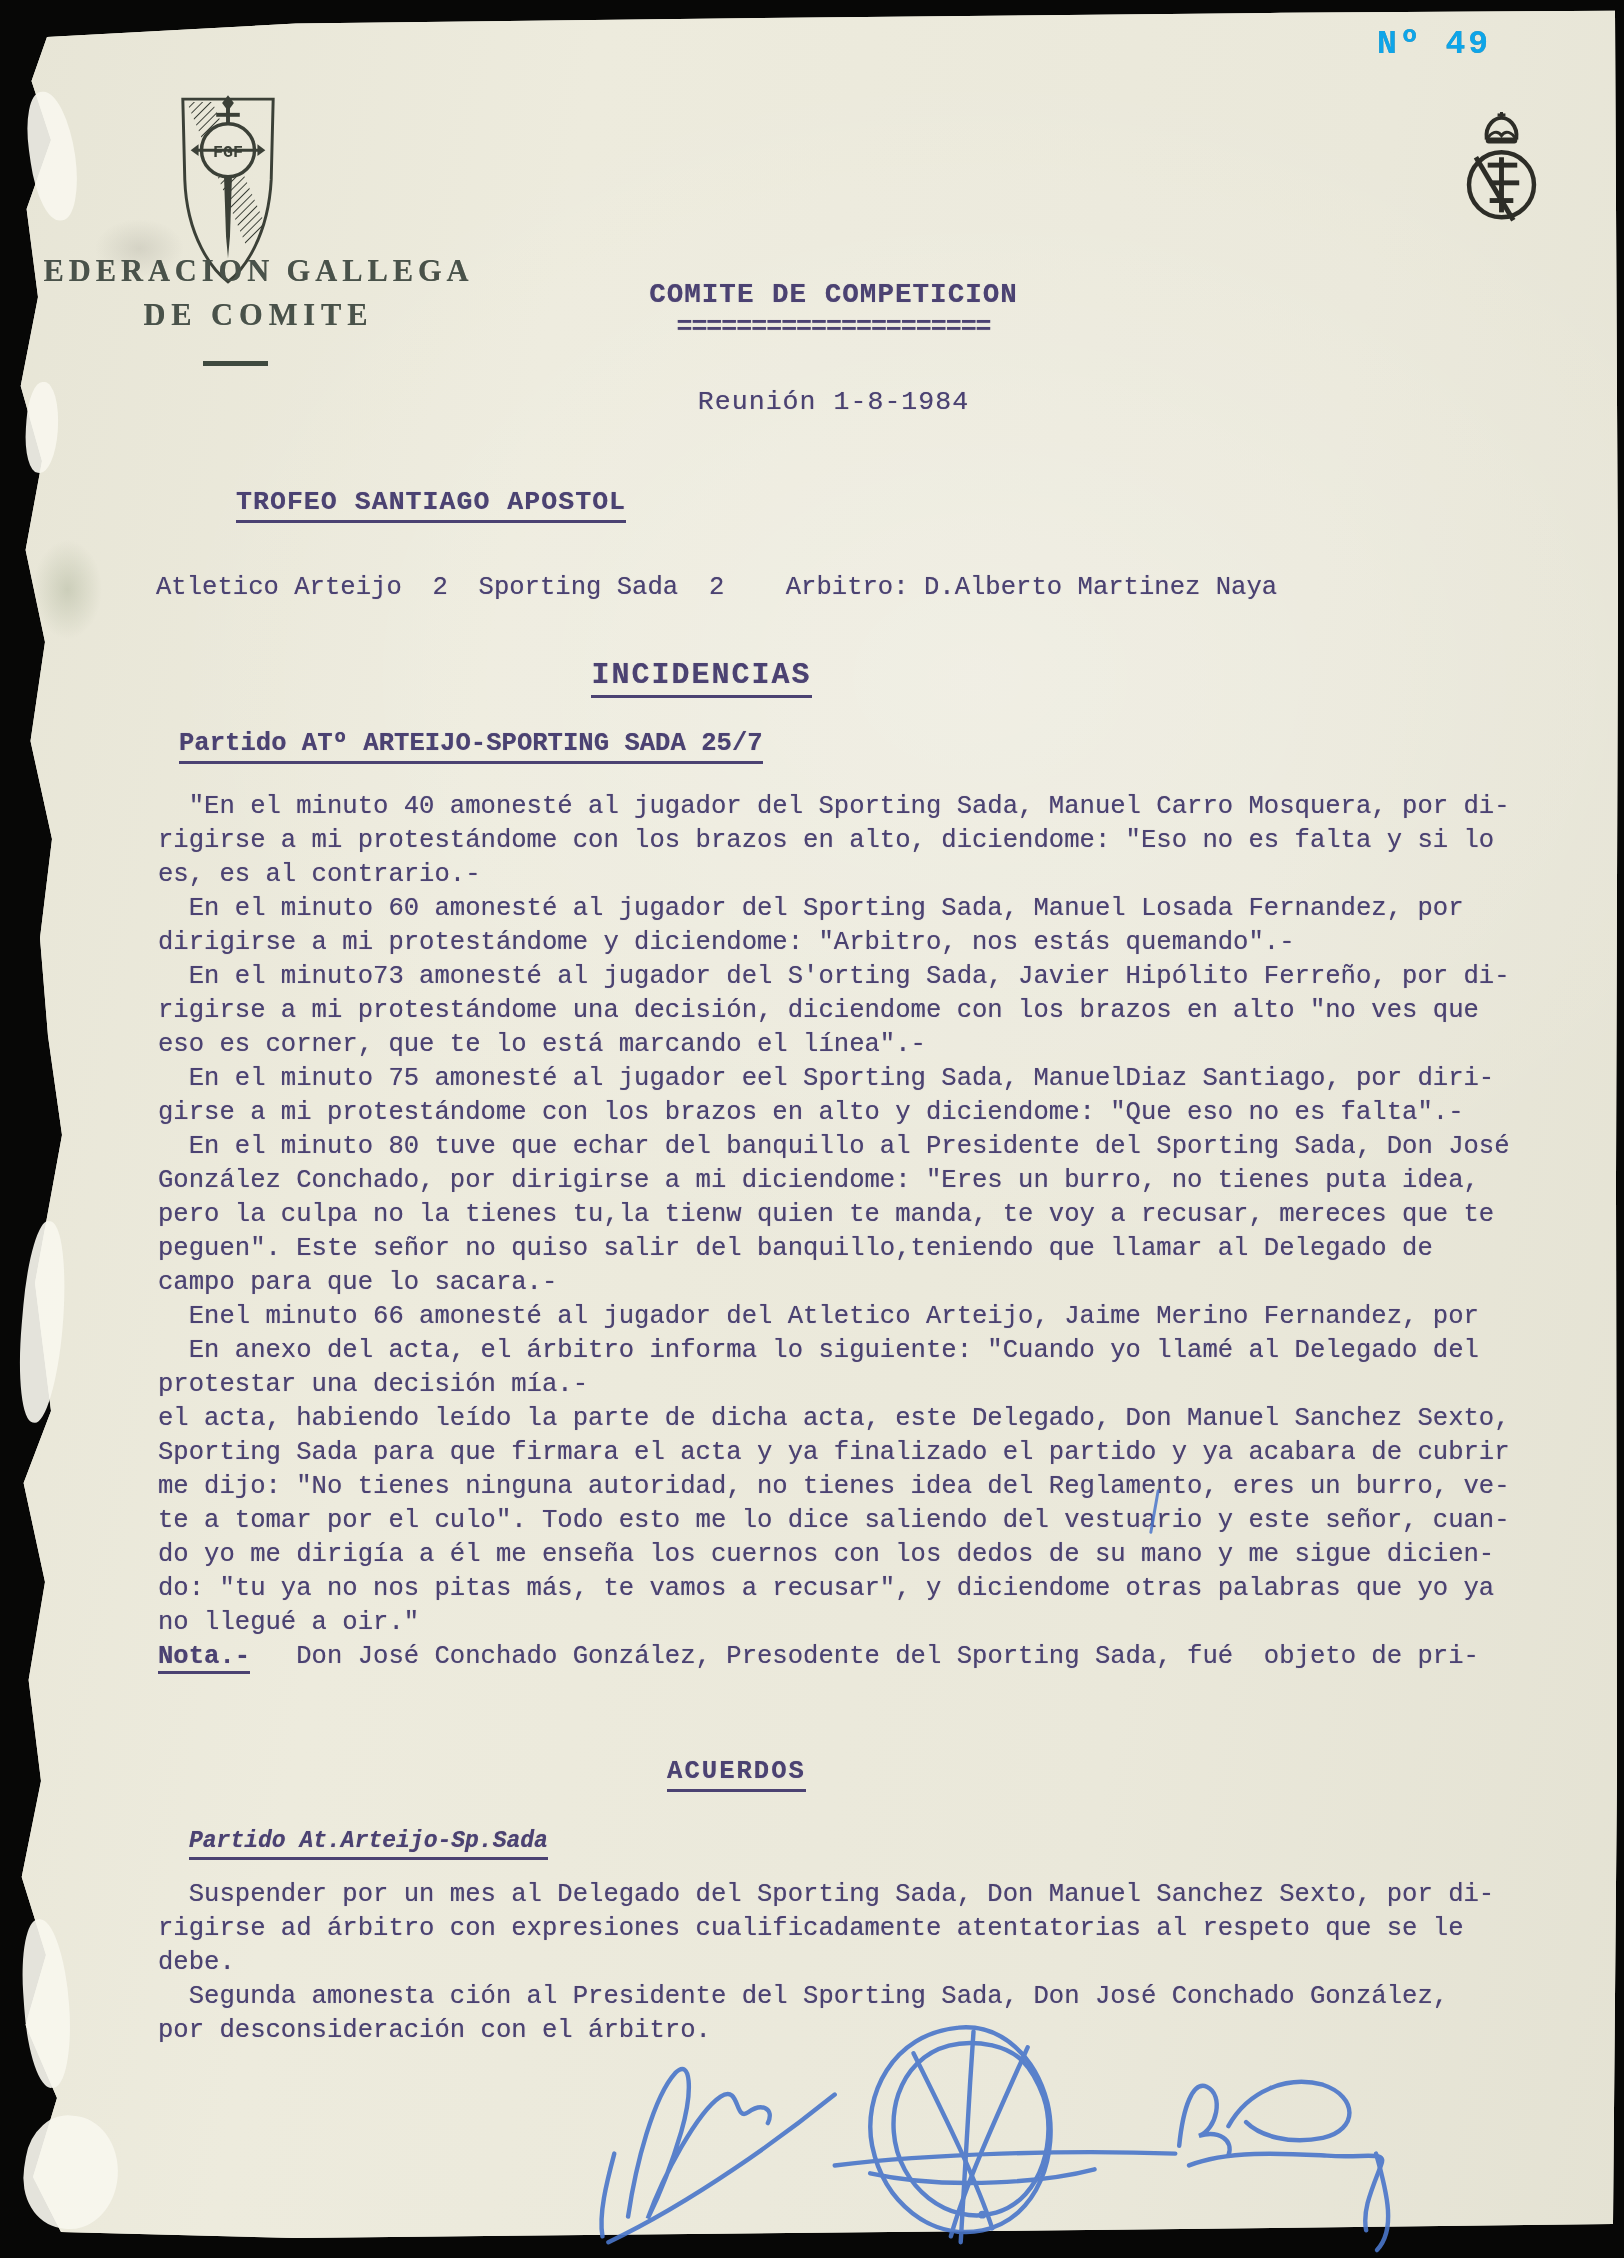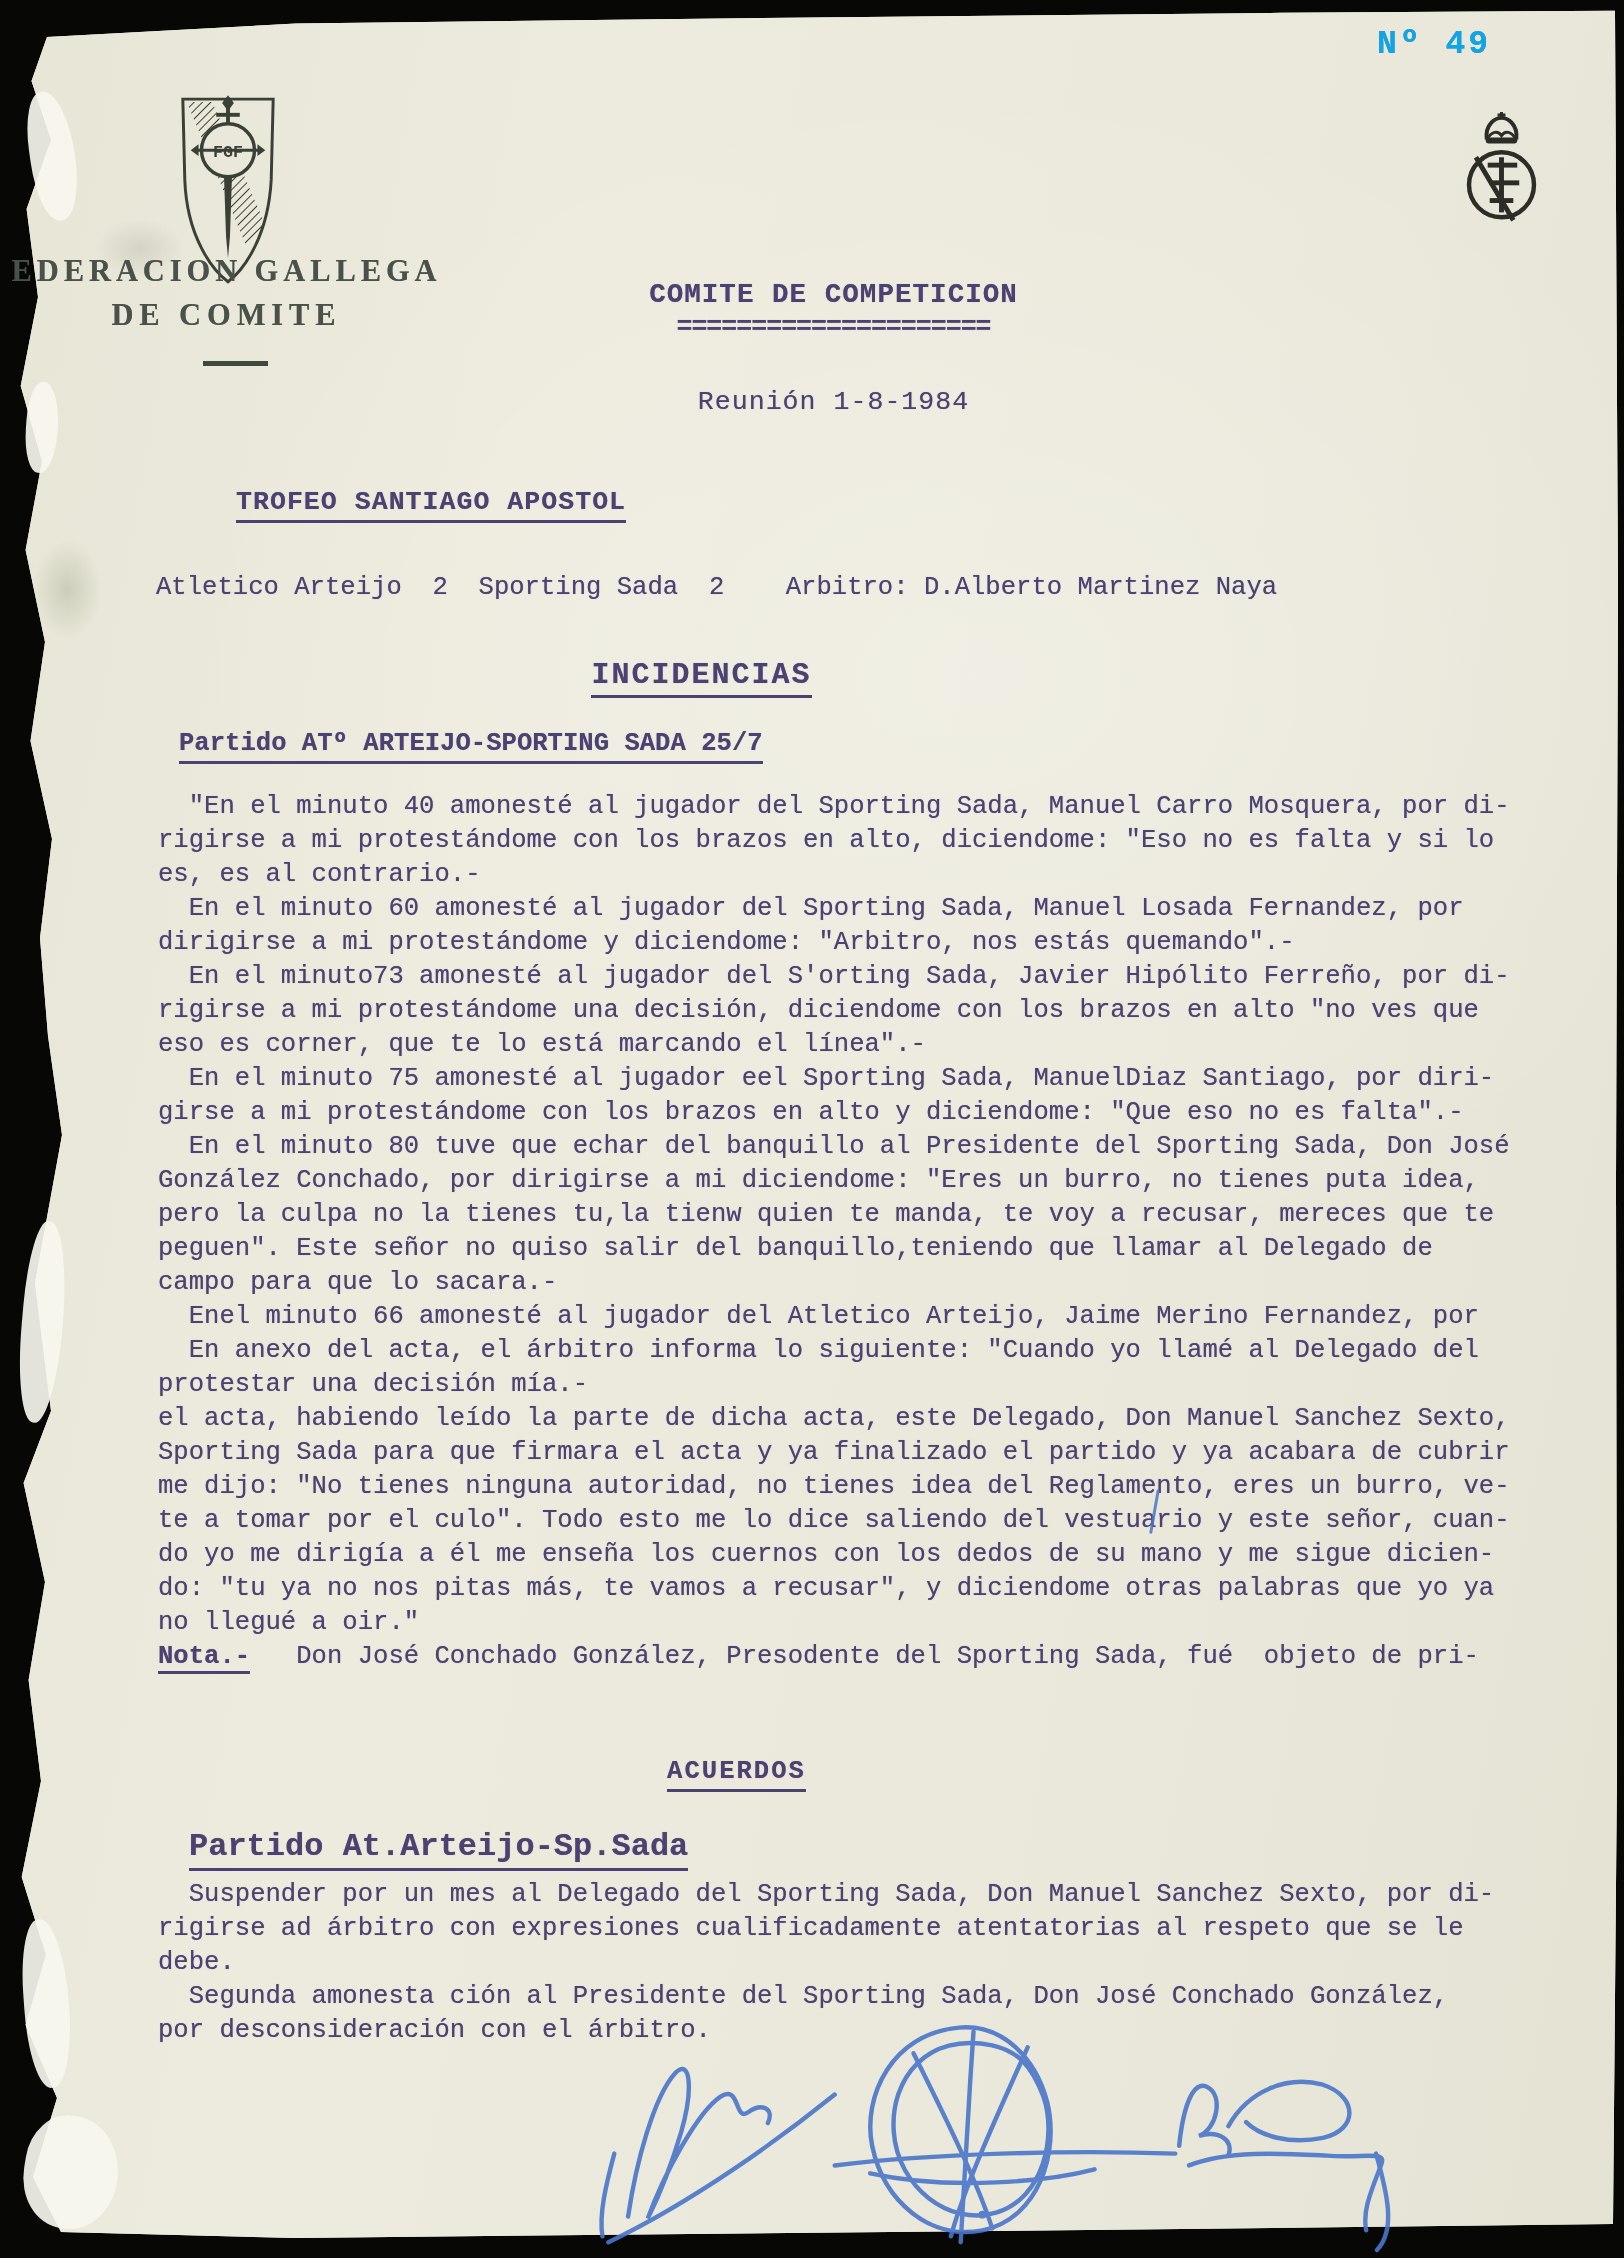--- a/index.html
+++ b/index.html
@@ -89,21 +89,21 @@
     <rect x="30" y="28" width="32" height="6" rx="3" fill="currentColor" stroke="none"></rect>
     <circle cx="46" cy="76" r="33"></circle>
     <line x1="46" y1="48" x2="46" y2="104" stroke-width="5"></line>
     <line x1="32" y1="56" x2="62" y2="56" stroke-width="5"></line>
     <line x1="34" y1="74" x2="64" y2="74" stroke-width="5"></line>
     <line x1="34" y1="92" x2="58" y2="92" stroke-width="5"></line>
     <line x1="20" y1="48" x2="58" y2="112" stroke-width="5"></line>
   </svg>
 </div>
 
-<div class="abs letterhead-text center" style="left:0px;top:254px;width:453px;">
+<div class="abs letterhead-text center" style="left:0px;top:254px;width:453px;padding-left:32px;">
   <div style="font-size:30.5px;letter-spacing:4.9px;white-space:nowrap;">EDERACION GALLEGA</div>
   <div style="font-size:30.5px;letter-spacing:5.9px;margin-top:8.9px;">DE COMITE</div>
 </div>
 <div class="abs" style="left:203px;top:361px;width:65px;height:4.9px;background:#3f4a3f;"></div>
 
 <div class="abs tw center" style="left:587px;top:279px;width:493px;">
   <div style="font-size:27.6px;font-weight:bold;letter-spacing:1px;white-space:nowrap;">COMITE DE COMPETICION</div>
   <div style="font-size:26.6px;font-weight:bold;letter-spacing:-1px;margin-top:2px;">=====================</div>
   <div style="font-size:26.6px;margin-top:45px;letter-spacing:1px;">Reunión 1-8-1984</div>
 </div>
@@ -153,21 +153,21 @@
   <div class="tw-line"><span style="border-bottom:3.4px solid currentColor;font-weight:bold;">Nota.-</span><span>   Don José Conchado González, Presodente del Sporting Sada, fué  objeto de pri-</span></div>
 </div>
 
 <div class="abs" style="left:1153px;top:1489px;width:3px;height:45px;background:var(--signature,#4a76ca);transform:rotate(10deg);opacity:.85;border-radius:2px;"></div>
 
 <div class="abs tw center" style="left:579px;top:1757px;width:315px;">
   <span class="tw-heading" style="font-size:25.6px;letter-spacing:2px;">ACUERDOS</span>
 </div>
 
 <div class="abs tw" style="left:189px;top:1828px;">
-  <span class="tw-heading" style="font-size:32px;">Partido At.Arteijo-Sp.Sada</span>
+  <span class="tw-heading" style="font-size:23px;font-style:italic;">Partido At.Arteijo-Sp.Sada</span>
 </div>
 
 <div class="abs tw" style="left:158px;top:1878px;width:1379px;">
   <div>
       <div class="tw-line" style="height:34px;line-height:34px;">  Suspender por un mes al Delegado del Sporting Sada, Don Manuel Sanchez Sexto, por di-</div>
       <div class="tw-line" style="height:34px;line-height:34px;">rigirse ad árbitro con expresiones cualificadamente atentatorias al respeto que se le</div>
       <div class="tw-line" style="height:34px;line-height:34px;">debe.</div>
       <div class="tw-line" style="height:34px;line-height:34px;">  Segunda amonesta ción al Presidente del Sporting Sada, Don José Conchado González,</div>
       <div class="tw-line" style="height:34px;line-height:34px;">por desconsideración con el árbitro.</div>
     </div>

